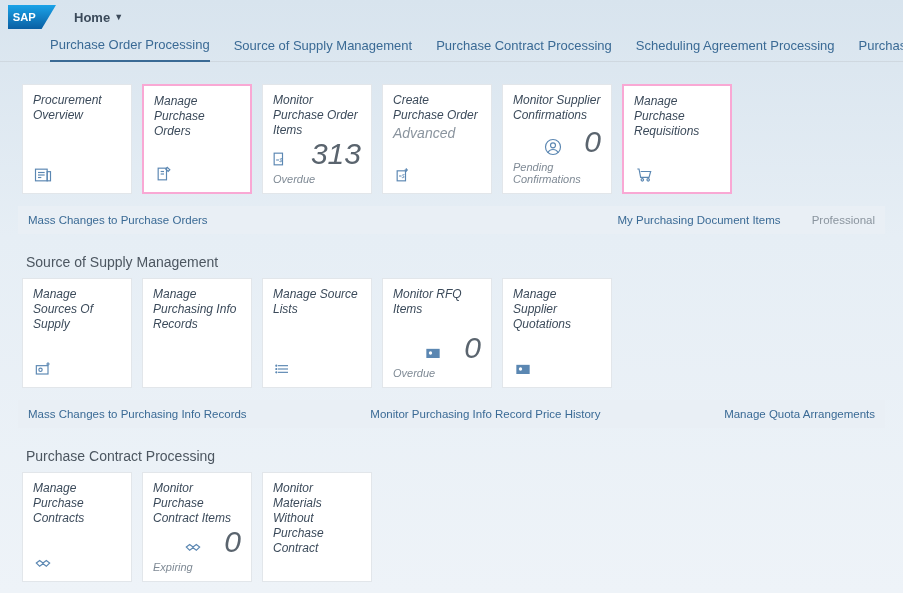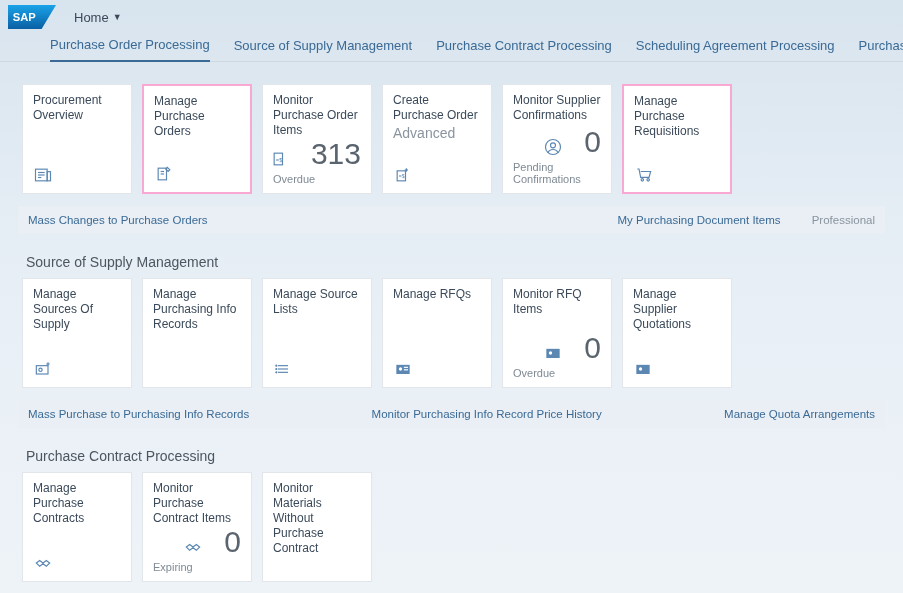--- a/index.html
+++ b/index.html
@@ -18,21 +18,21 @@
     padding: 4px 12px 0 8px;
     height: 30px;
   }
   .sap-logo {
     width: 48px; height: 24px;
   }
   .home-link {
     margin-left: 18px;
     color: #3b4a5a;
     font-size: 13px;
-    font-weight: normal;
+    font-weight: bold;
     cursor: pointer;
     display: flex;
     align-items: center;
     text-align: center;
   }
   .home-link .caret { margin-left:4px; font-size:9px; }
 
   .tabs {
     display: flex;
     gap: 24px;
@@ -71,20 +71,21 @@
   .tile {
     background: #fff;
     border: 1px solid #e2e6ea;
     width: 110px;
     height: 110px;
     padding: 8px 10px;
     display: flex;
     flex-direction: column;
     cursor: pointer;
     position: relative;
+    font-style: italic;
   }
   .tile.highlight {
     border: 2px solid #f9a8d4;
   }
   .tile-title {
     color: #3b4a5a;
     font-size: 12px;
     line-height: 1.25;
     flex: 0 0 auto;
   }
@@ -293,33 +294,20 @@
               <line x1="6" y1="12" x2="18" y2="12"></line>
               <line x1="6" y1="16" x2="18" y2="16"></line>
               <circle cx="4" cy="8" r="0.6" fill="#5b87b2"></circle>
               <circle cx="4" cy="12" r="0.6" fill="#5b87b2"></circle>
               <circle cx="4" cy="16" r="0.6" fill="#5b87b2"></circle>
             </svg>
       </span>
         </div>
     </div>
 
-    <div class="tile">
-      <div class="tile-title">Manage RFQs</div>
-      <div class="tile-body">
-          <span class="tile-icon">
-        <svg viewBox="0 0 24 24">
-              <rect x="4" y="7" width="16" height="11" fill="#5b87b2" stroke="none"></rect>
-              <circle cx="9" cy="12" r="2" fill="#fff" stroke="none"></circle>
-              <line x1="13" y1="10" x2="18" y2="10" stroke="#fff"></line>
-              <line x1="13" y1="13" x2="18" y2="13" stroke="#fff"></line>
-            </svg>
-      </span>
-        </div>
-    </div>
 
     <div class="tile">
       <div class="tile-title">Monitor RFQ Items</div>
       <div class="tile-body right">
         <span class="tile-icon">
           <svg viewBox="0 0 24 24">
               <rect x="4" y="7" width="16" height="11" fill="#5b87b2" stroke="none"></rect>
               <circle cx="9" cy="12" r="2" fill="#fff" stroke="none"></circle>
             </svg>
         </span>
@@ -335,21 +323,21 @@
         <svg viewBox="0 0 24 24">
               <rect x="4" y="7" width="16" height="11" fill="#5b87b2" stroke="none"></rect>
               <circle cx="9" cy="12" r="2" fill="#fff" stroke="none"></circle>
             </svg>
       </span>
         </div>
     </div>
   </div>
 
   <div class="linkbar">
-    <a>Mass Purchase to Purchasing Info Records</a>
+    <a>Mass Changes to Purchasing Info Records</a>
     <a>Monitor Purchasing Info Record Price History</a>
     <a>Manage Quota Arrangements</a>
   </div>
 </div>
 
 <div class="section">
   <div class="section-title">Purchase Contract Processing</div>
   <div class="tile-row">
 
     <div class="tile">

